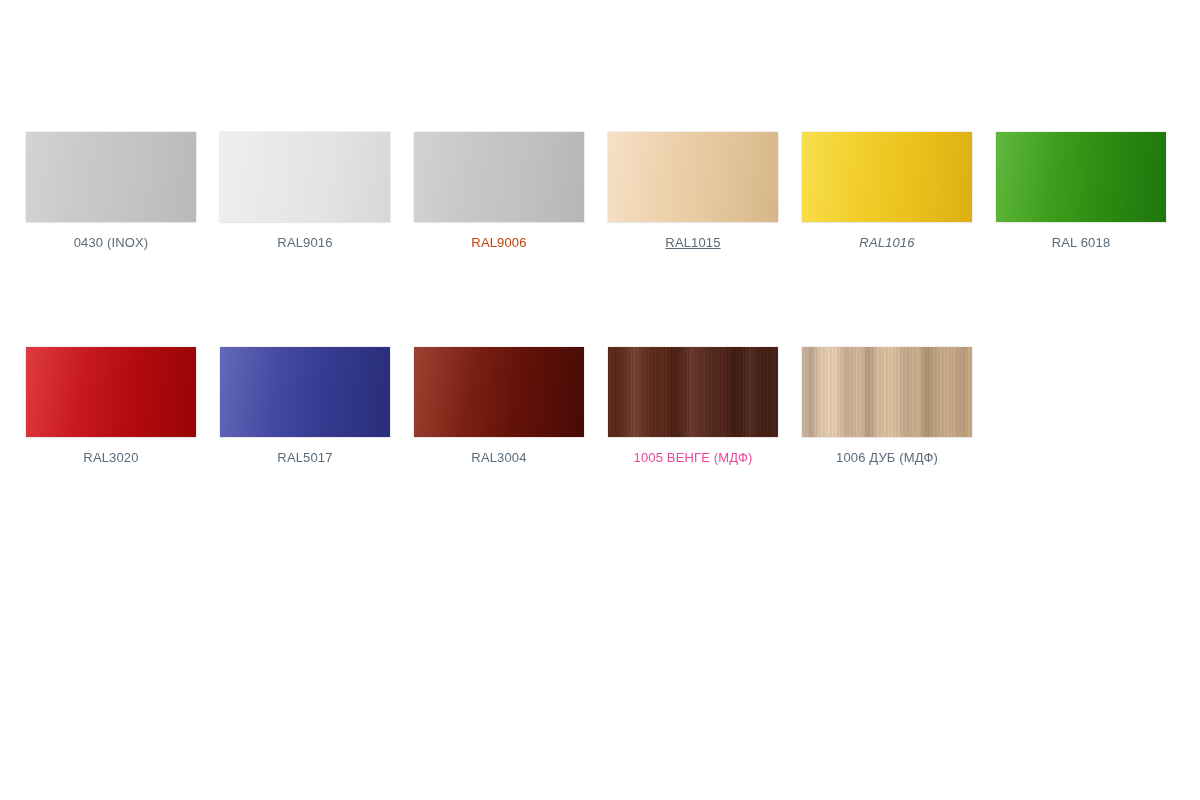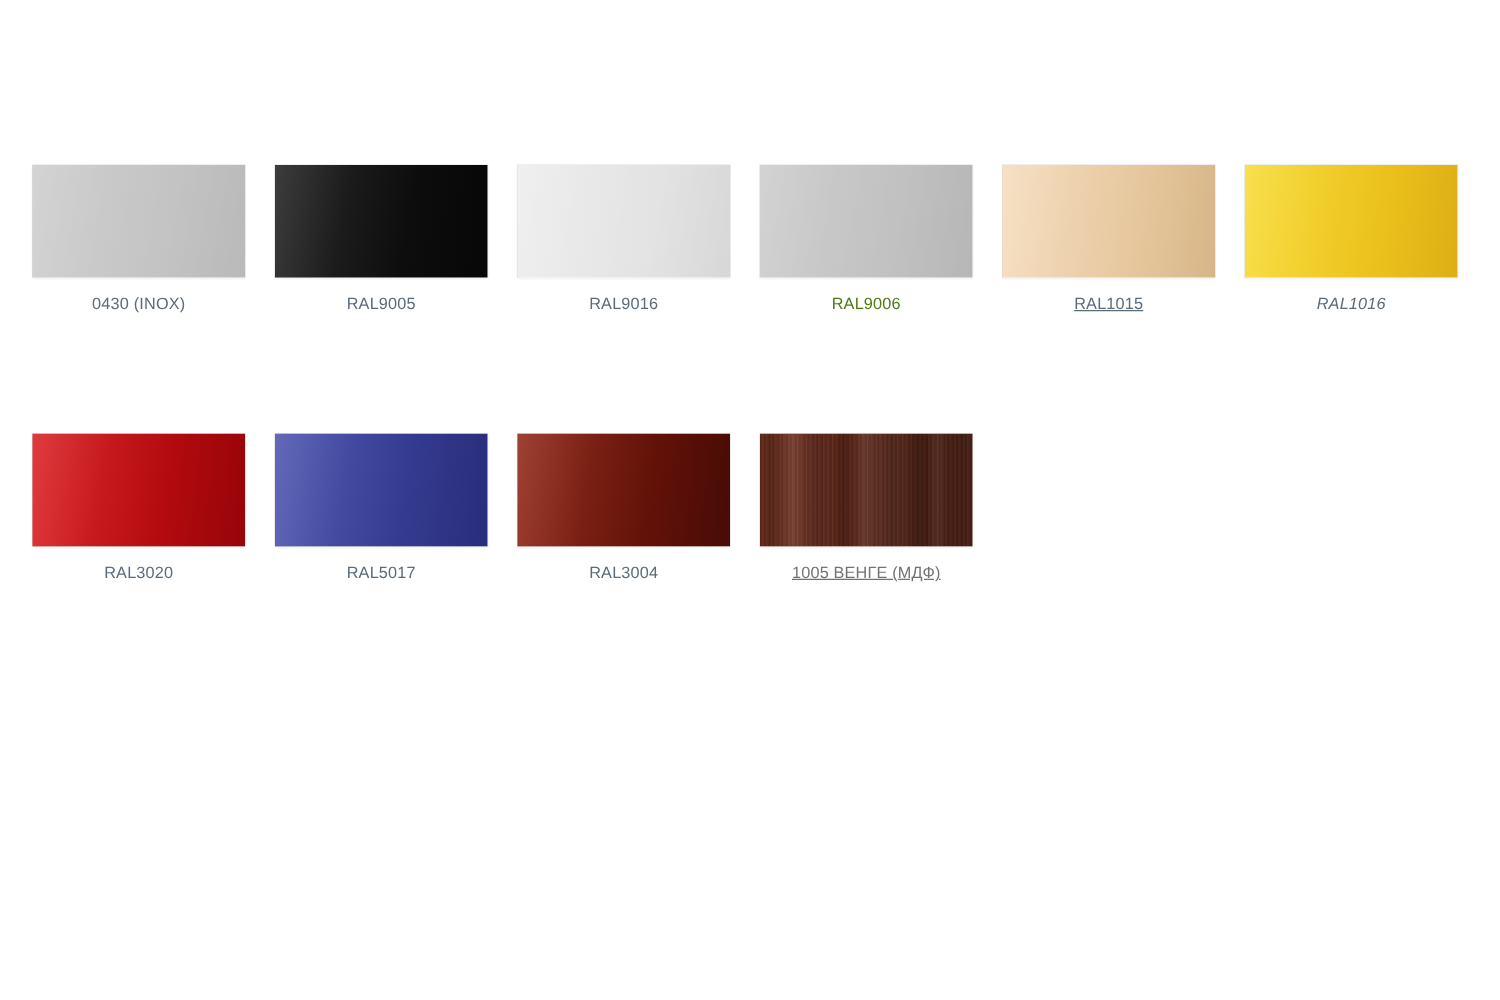--- a/index.html
+++ b/index.html
@@ -120,38 +120,38 @@
 </head>
 <body>
 
 <div id="palette-board" style="background: rgb(255, 255, 255);">
   <div class="swatch-grid">
       <div class="swatch-cell">
         <div class="swatch-chip sheen" style="background: linear-gradient(95deg, rgb(203, 203, 203) 0%, rgb(191, 191, 191) 100%);"></div>
         <div class="swatch-label" style="color: rgb(91, 107, 121);">0430 (INOX)</div>
       </div>
       <div class="swatch-cell">
-        <div class="swatch-chip sheen" style="background: linear-gradient(95deg, rgb(23, 23, 23) 0%, rgb(7, 7, 7) 100%);"></div>
-        <div class="swatch-label" style="color: rgb(91, 107, 121);">RAL9005</div>
-      </div>
-      <div class="swatch-cell">
         <div class="swatch-chip sheen" style="background: linear-gradient(95deg, rgb(236, 236, 236) 0%, rgb(222, 222, 222) 100%);"></div>
         <div class="swatch-label" style="color: rgb(91, 107, 121);">RAL9016</div>
       </div>
       <div class="swatch-cell">
         <div class="swatch-chip sheen" style="background: linear-gradient(95deg, rgb(202, 202, 202) 0%, rgb(188, 188, 188) 100%);"></div>
-        <div class="swatch-label" style="color: #4d7c0f;">RAL9006</div>
+        <div class="swatch-label" style="color: #c2410c;">RAL9006</div>
       </div>
       <div class="swatch-cell">
         <div class="swatch-chip sheen" style="background: linear-gradient(95deg, rgb(245, 218, 186) 0%, rgb(221, 188, 140) 100%);"></div>
         <div class="swatch-label" style="color: rgb(91, 107, 121); text-decoration: underline;">RAL1015</div>
       </div>
       <div class="swatch-cell">
         <div class="swatch-chip sheen" style="background: linear-gradient(95deg, rgb(247, 217, 44) 0%, rgb(228, 180, 20) 100%);"></div>
         <div class="swatch-label" style="color: rgb(91, 107, 121); font-style: italic;">RAL1016</div>
+      </div>
+      <div class="swatch-cell">
+        <div class="swatch-chip sheen" style="background: linear-gradient(95deg, rgb(67, 170, 24) 0%, rgb(31, 122, 13) 100%);"></div>
+        <div class="swatch-label" style="color: rgb(91, 107, 121);">RAL 6018</div>
       </div>
       <div class="swatch-cell">
         <div class="swatch-chip sheen" style="background: linear-gradient(95deg, rgb(216, 22, 26) 0%, rgb(156, 4, 8) 100%);"></div>
         <div class="swatch-label" style="color: rgb(91, 107, 121);">RAL3020</div>
       </div>
       <div class="swatch-cell">
         <div class="swatch-chip sheen" style="background: linear-gradient(95deg, rgb(69, 76, 171) 0%, rgb(42, 47, 126) 100%);"></div>
         <div class="swatch-label" style="color: rgb(91, 107, 121);">RAL5017</div>
       </div>
       <div class="swatch-cell">
@@ -159,16 +159,26 @@
         <div class="swatch-label" style="color: rgb(91, 107, 121);">RAL3004</div>
       </div>
       <div class="swatch-cell">
         <div class="swatch-chip" style="background: linear-gradient(90deg, rgb(107, 45, 27) 0%, rgb(68, 26, 16) 100%);">
           <div class="wood-grain">
             <div class="grain-shade"></div>
             <div class="grain-wide"></div>
             <div class="grain-fine"></div>
           </div>
         </div>
-        <div class="swatch-label" style="color: #737373; text-decoration: underline;">1005 ВЕНГЕ (МДФ)</div>
+        <div class="swatch-label" style="color: #ec4899;">1005 ВЕНГЕ (МДФ)</div>
+      </div>
+      <div class="swatch-cell">
+        <div class="swatch-chip" style="background: linear-gradient(90deg, rgb(234, 206, 176) 0%, rgb(212, 177, 136) 100%);">
+          <div class="wood-grain">
+            <div class="grain-shade"></div>
+            <div class="grain-wide"></div>
+            <div class="grain-fine"></div>
+          </div>
+        </div>
+        <div class="swatch-label" style="color: rgb(91, 107, 121);">1006 ДУБ (МДФ)</div>
       </div>
     </div>
 </div>
 
 </body></html>

